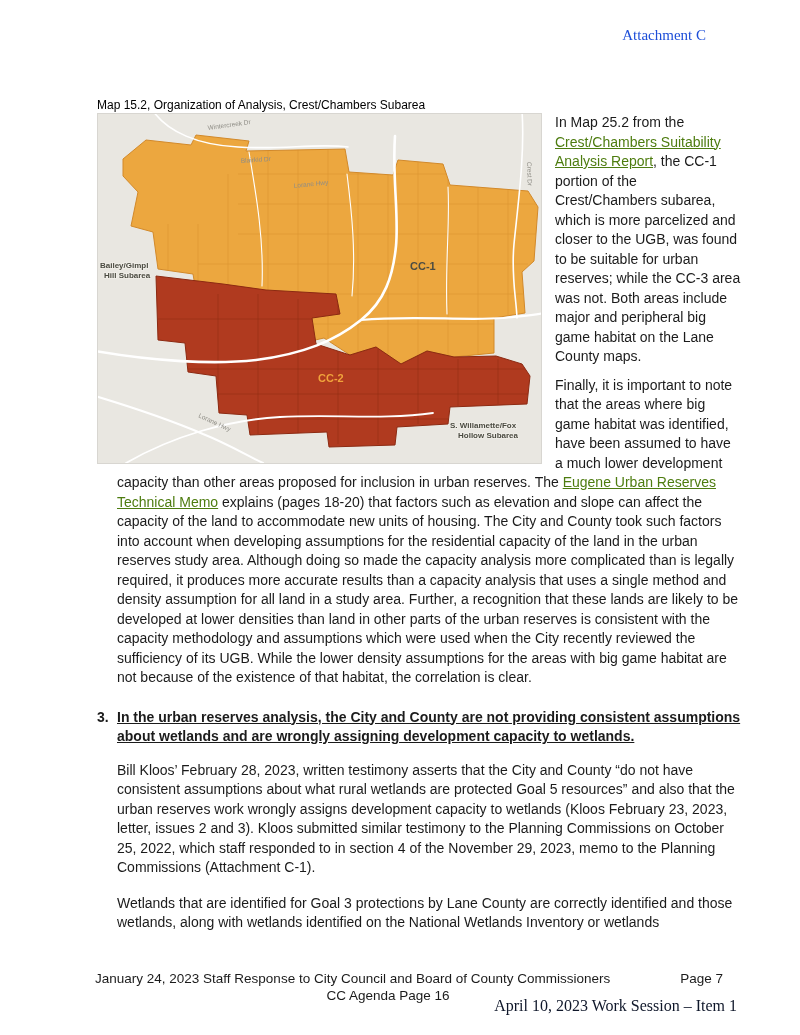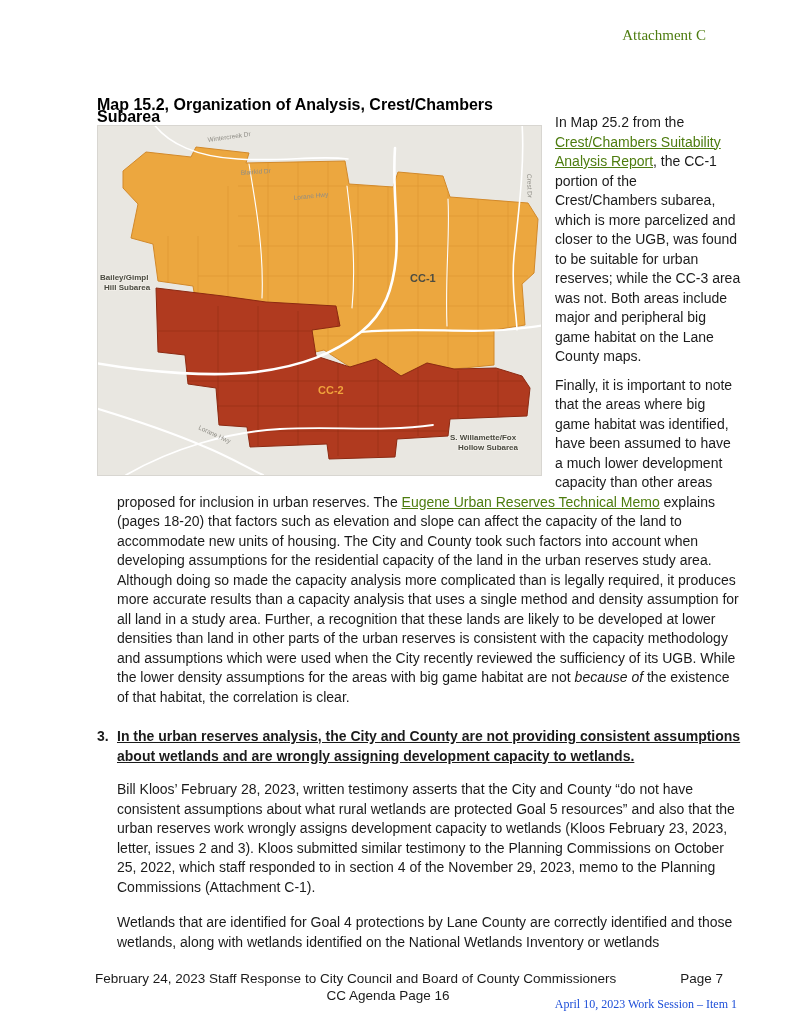--- a/index.html
+++ b/index.html
@@ -2,47 +2,47 @@
 <html><head>
 <meta charset="utf-8">
 <style>
   html,body{margin:0;padding:0;}
   body{
     width:800px;height:1035px;background:#ffffff;position:relative;
     font-family:"Liberation Sans",sans-serif;color:#1b1b1b;overflow:hidden;
   }
   .attachment{
     position:absolute;top:27px;right:94px;
-    font-family:"Liberation Serif",serif;font-size:15px;color:#4d7c0f;
+    font-family:"Liberation Serif",serif;font-size:15px;color:#1d4ed8;
   }
   .content{
     position:absolute;left:97px;top:99px;width:644px;
     font-size:14px;line-height:19.5px;
   }
   .map-float{float:left;width:458px;margin:0 0 4px 0;}
-  .map-title{font-size:16px;font-weight:bold;line-height:12px;margin:0 0 2px 0;color:#000;}
+  .map-title{font-size:12px;font-weight:normal;line-height:12px;margin:0 0 2px 0;color:#000;}
   .map-svg{display:block;width:443px;height:349px;border:1px solid #d8d6d1;background:#e9e7e1;}
   p{margin:0;padding-left:20px;}
   .para1{margin:14px 0 0 0;}
   .para2{margin-top:9px;}
   .item3{margin-top:20px;font-weight:bold;display:flex;clear:both;}
   .item3 .num{flex:0 0 20px;}
   .item3 .txt{flex:1;text-decoration:underline;}
   .para3{margin-top:14px;}
   .para4{margin-top:16px;}
   a.doclink{color:#4d7c0f;text-decoration:underline;cursor:pointer;}
-  .it{font-style:italic;}
+  .it{}
   .footer-1{
     position:absolute;left:95px;top:971px;width:628px;
     display:flex;justify-content:space-between;font-size:13.5px;
   }
   .footer-2{position:absolute;left:0;top:988px;width:776px;text-align:center;font-size:13.5px;}
   .footer-3{
-    position:absolute;top:997px;right:63px;color:#1d4ed8;
-    font-family:"Liberation Serif",serif;font-size:12px;
+    position:absolute;top:997px;right:63px;color:#0f172a;
+    font-family:"Liberation Serif",serif;font-size:16px;
   }
   .street{font-size:6.5px;fill:#8f8d86;}
   .arealabel{font-size:8px;font-weight:bold;fill:#4a4a40;paint-order:stroke;stroke:#f1efe9;stroke-width:1.6px;}
   .cc-label{font-size:11px;font-weight:bold;paint-order:stroke;}
 </style>
 </head>
 <body>
 
 <div class="attachment">Attachment C</div>
 
@@ -99,22 +99,22 @@
 
   <p class="para2"><span>Finally, it is important to note that the areas where big game habitat was identified, have been assumed to have a much lower development capacity than other areas proposed for inclusion in urban reserves. The </span><a class="doclink">Eugene Urban Reserves Technical Memo</a><span> explains (pages 18-20) that factors such as elevation and slope can affect the capacity of the land to accommodate new units of housing. The City and County took such factors into account when developing assumptions for the residential capacity of the land in the urban reserves study area. Although doing so made the capacity analysis more complicated than is legally required, it produces more accurate results than a capacity analysis that uses a single method and density assumption for all land in a study area. Further, a recognition that these lands are likely to be developed at lower densities than land in other parts of the urban reserves is consistent with the capacity methodology and assumptions which were used when the City recently reviewed the sufficiency of its UGB. While the lower density assumptions for the areas with big game habitat are not </span><span class="it">because of</span><span> the existence of that habitat, the correlation is clear.</span></p>
 
   <div class="item3">
     <span class="num">3.</span>
     <span class="txt">In the urban reserves analysis, the City and County are not providing consistent assumptions about wetlands and are wrongly assigning development capacity to wetlands.</span>
   </div>
 
   <p class="para3">Bill Kloos’ February 28, 2023, written testimony asserts that the City and County “do not have consistent assumptions about what rural wetlands are protected Goal 5 resources” and also that the urban reserves work wrongly assigns development capacity to wetlands (Kloos February 23, 2023, letter, issues 2 and 3). Kloos submitted similar testimony to the Planning Commissions on October 25, 2022, which staff responded to in section 4 of the November 29, 2023, memo to the Planning Commissions (Attachment C-1).</p>
 
-  <p class="para4">Wetlands that are identified for Goal 4 protections by Lane County are correctly identified and those wetlands, along with wetlands identified on the National Wetlands Inventory or wetlands</p>
+  <p class="para4">Wetlands that are identified for Goal 3 protections by Lane County are correctly identified and those wetlands, along with wetlands identified on the National Wetlands Inventory or wetlands</p>
 
 </div>
 
 <div class="footer-1">
-  <span>February 24, 2023 Staff Response to City Council and Board of County Commissioners</span>
+  <span>January 24, 2023 Staff Response to City Council and Board of County Commissioners</span>
   <span>Page 7</span>
 </div>
 <div class="footer-2">CC Agenda Page 16</div>
 <div class="footer-3">April 10, 2023 Work Session – Item 1</div>
 
 </body></html>

